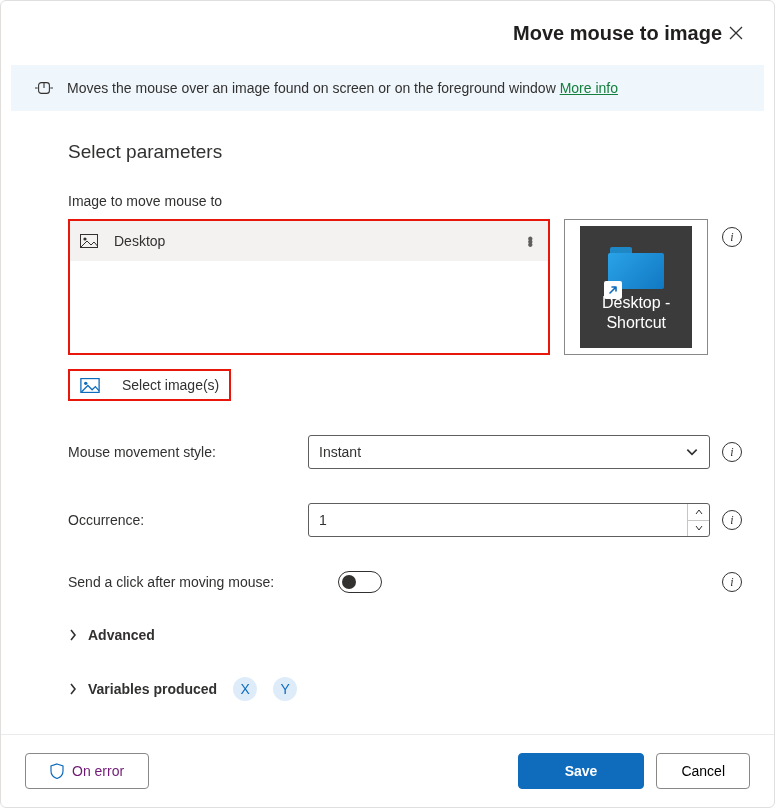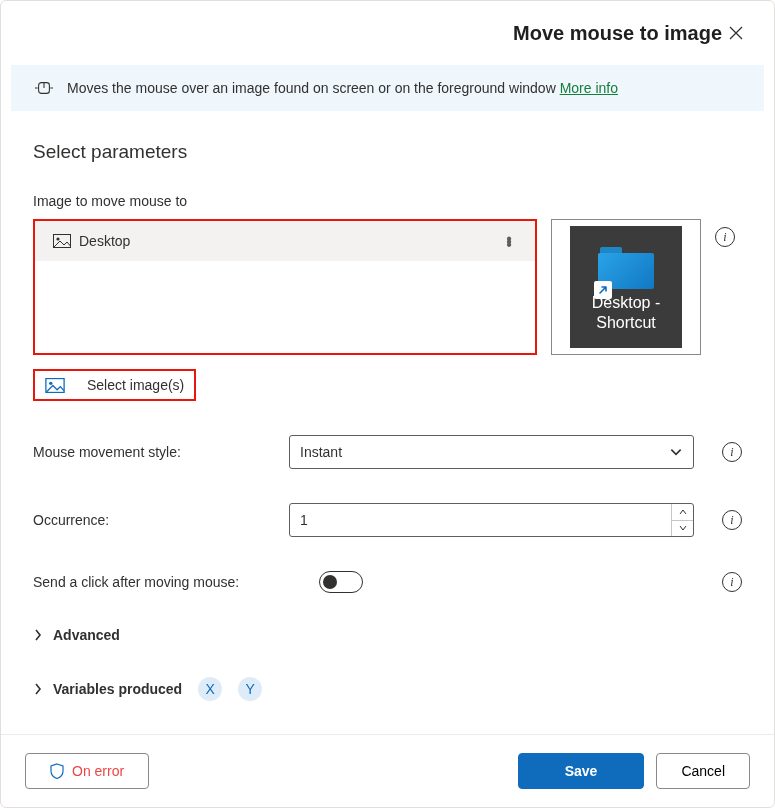--- a/index.html
+++ b/index.html
@@ -40,41 +40,42 @@
     padding: 14px 20px 14px 24px;
     gap: 14px;
     margin: 4px 10px 0 10px;
   }
   .info-bar .msg { color: #323130; }
   .more-link { color: #15803d; text-decoration: underline; cursor: pointer; }
   .body {
     padding: 30px 32px 10px 32px;
     flex: 1;
     overflow: auto;
+    margin-left: 35px;
   }
   .section-title { font-size: 19px; color: #323130; margin-bottom: 30px; }
   .field-label { font-size: 14px; color: #323130; margin-bottom: 10px; }
   .image-row {
     display: flex;
     gap: 14px;
     align-items: flex-start;
   }
   .image-list-box {
     border: 2px solid #e8170c;
     width: 504px;
     height: 136px;
     background: #fff;
     overflow: hidden;
   }
   .image-item {
     display: flex;
     align-items: center;
-    padding: 8px 18px;
+    padding: 8px 10px;
     background: #f3f2f1;
-    gap: 8px;
+    gap: 16px;
     height: 40px;
   }
   .image-item .name { flex: 1; }
   .kebab { width: 16px; text-align: center; color: #605e5c; font-size: 16px; letter-spacing: 0; line-height: 4px;}
   .kebab span{display:block;height:3px;}
   .preview-box {
     width: 150px;
     height: 136px;
     border: 1px solid #8a8886;
     background: #fff;
@@ -133,21 +134,21 @@
     padding: 6px 10px;
     margin-top: 14px;
     cursor: pointer;
     color: #0f6cbd;
   }
   .select-images-btn span.txt{ color:#323130;}
   .form-row {
     display: flex;
     align-items: center;
     margin-top: 34px;
-    gap: 28px;
+    gap: 12px;
     justify-content: space-between;
   }
   .form-row .lbl { width: 228px; }
   .control { flex: 1; }
   .dropdown, .numeric {
     width: 100%;
     height: 34px;
     border: 1px solid #605e5c;
     border-radius: 3px;
     display: flex;
@@ -212,21 +213,21 @@
     font-size: 14px;
   }
   .btn.primary {
     background: #0f6cbd;
     border-color: #0f6cbd;
     color: #fff;
     font-weight: 600;
     padding: 0 46px;
   }
   .on-error-btn { color:#0f6cbd;}
-  .on-error-btn span.txt{color:#ef4444;}
+  .on-error-btn span.txt{color:#701a75;}
   .spacer { flex: 1; }
   svg { display: block; }
 </style>
 </head>
 <body>
 
 <div class="dialog-header">
   <div class="dialog-title">Move mouse to image</div>
   <div class="close-btn">
     <svg width="14" height="14" viewBox="0 0 14 14">

